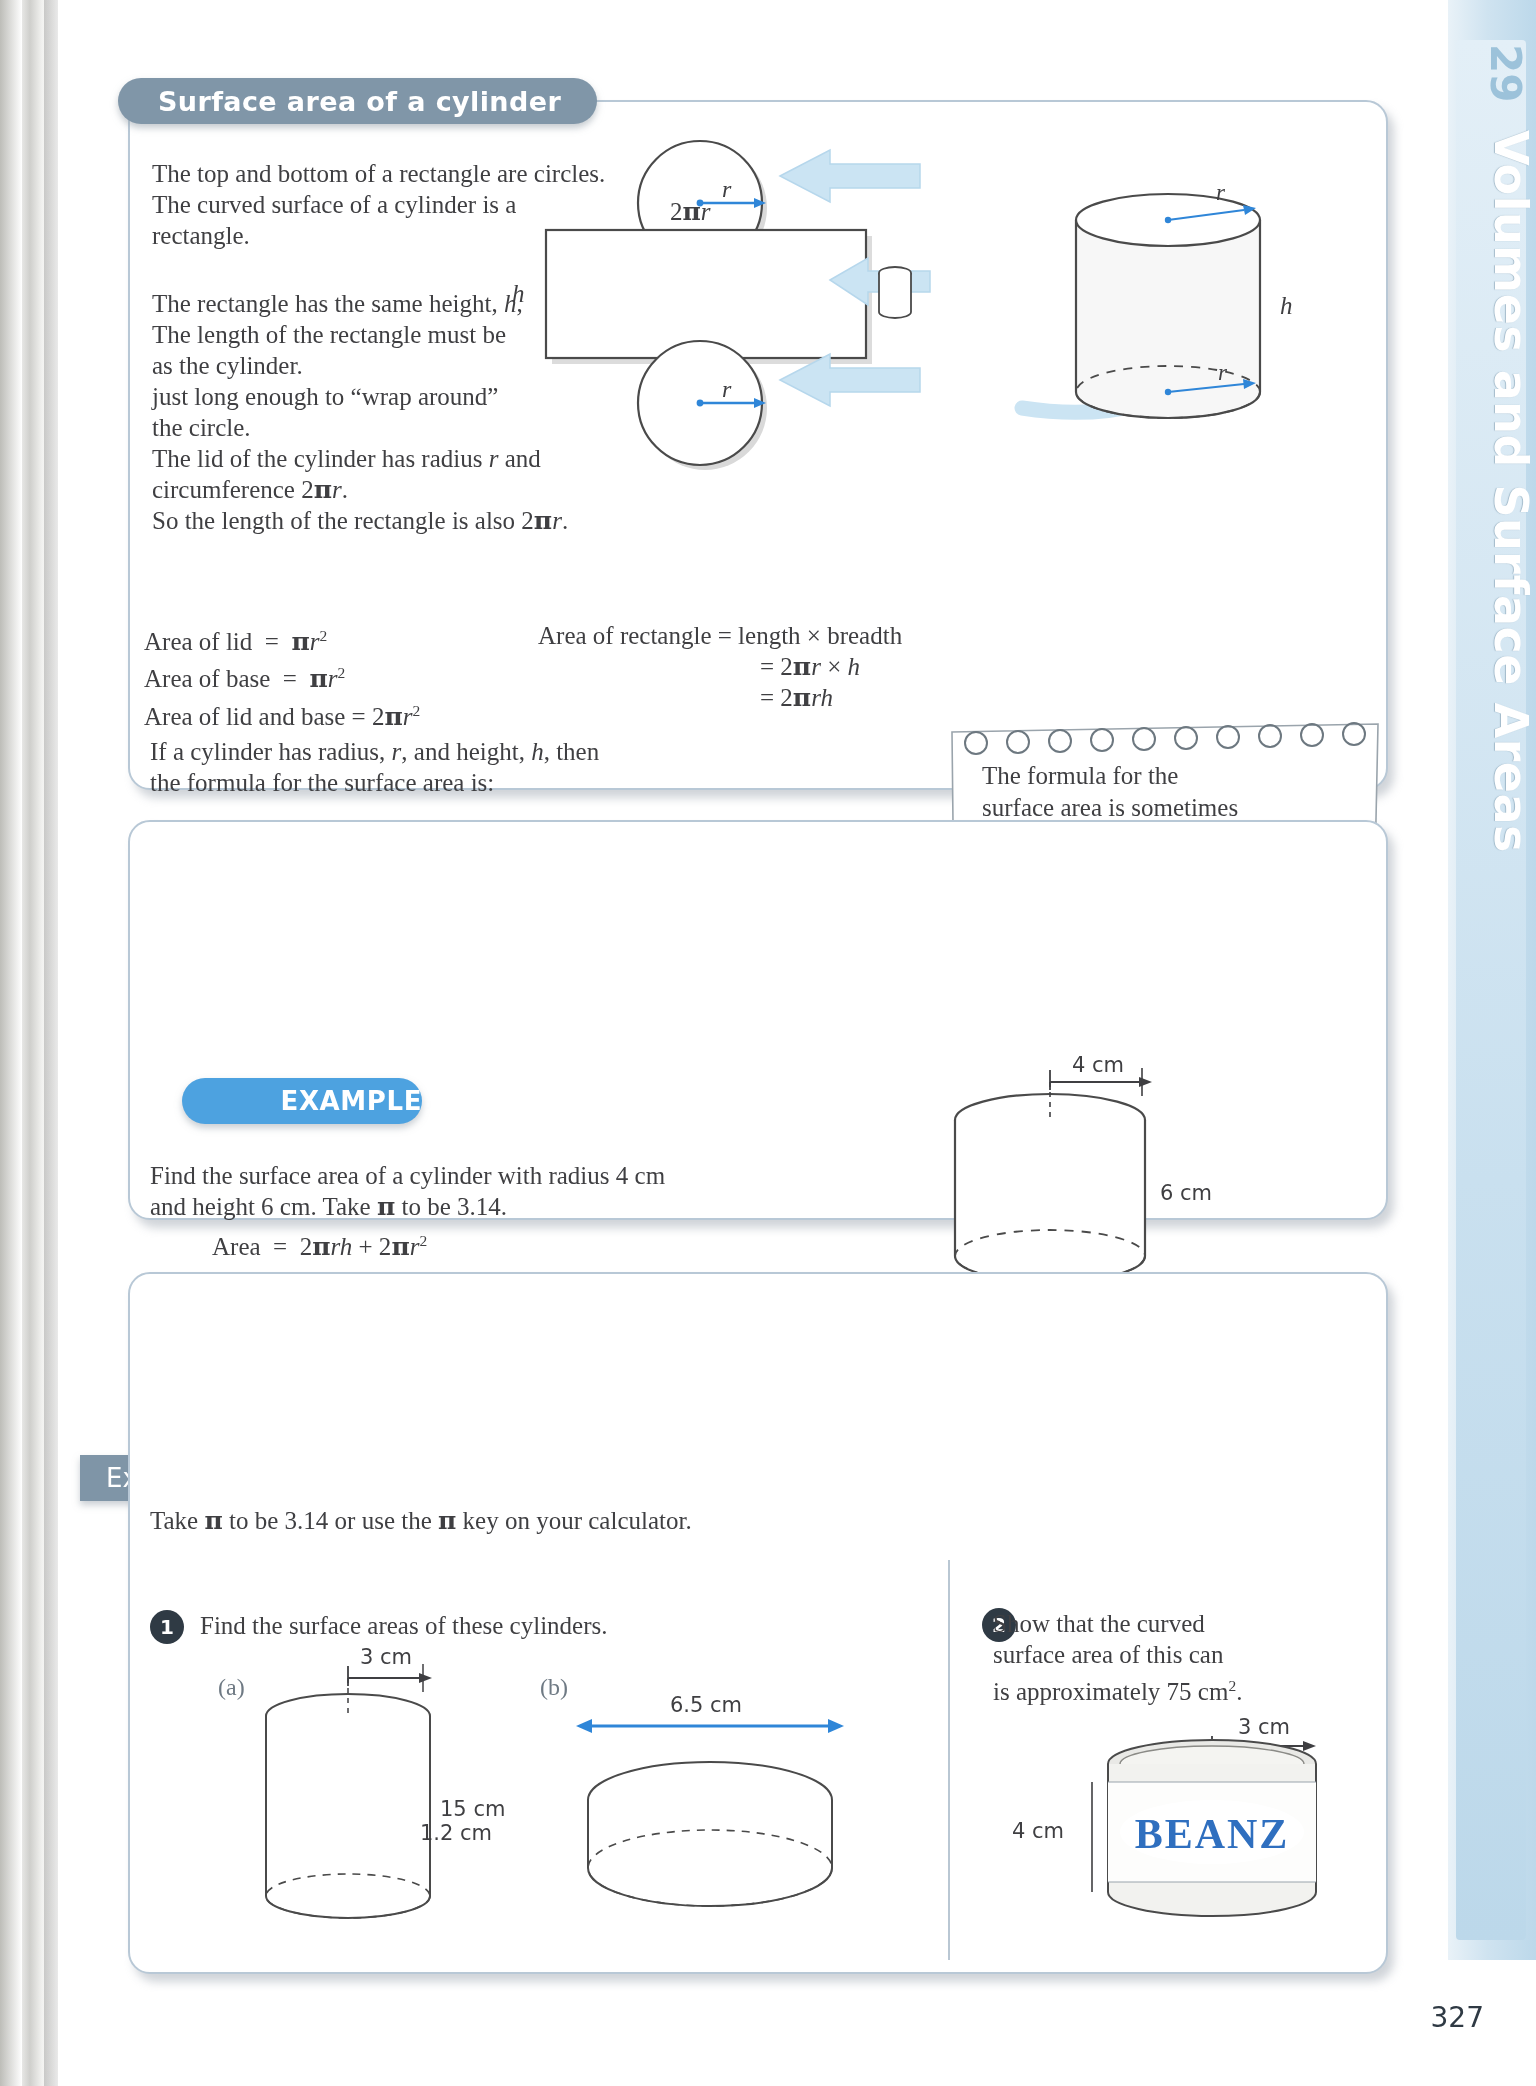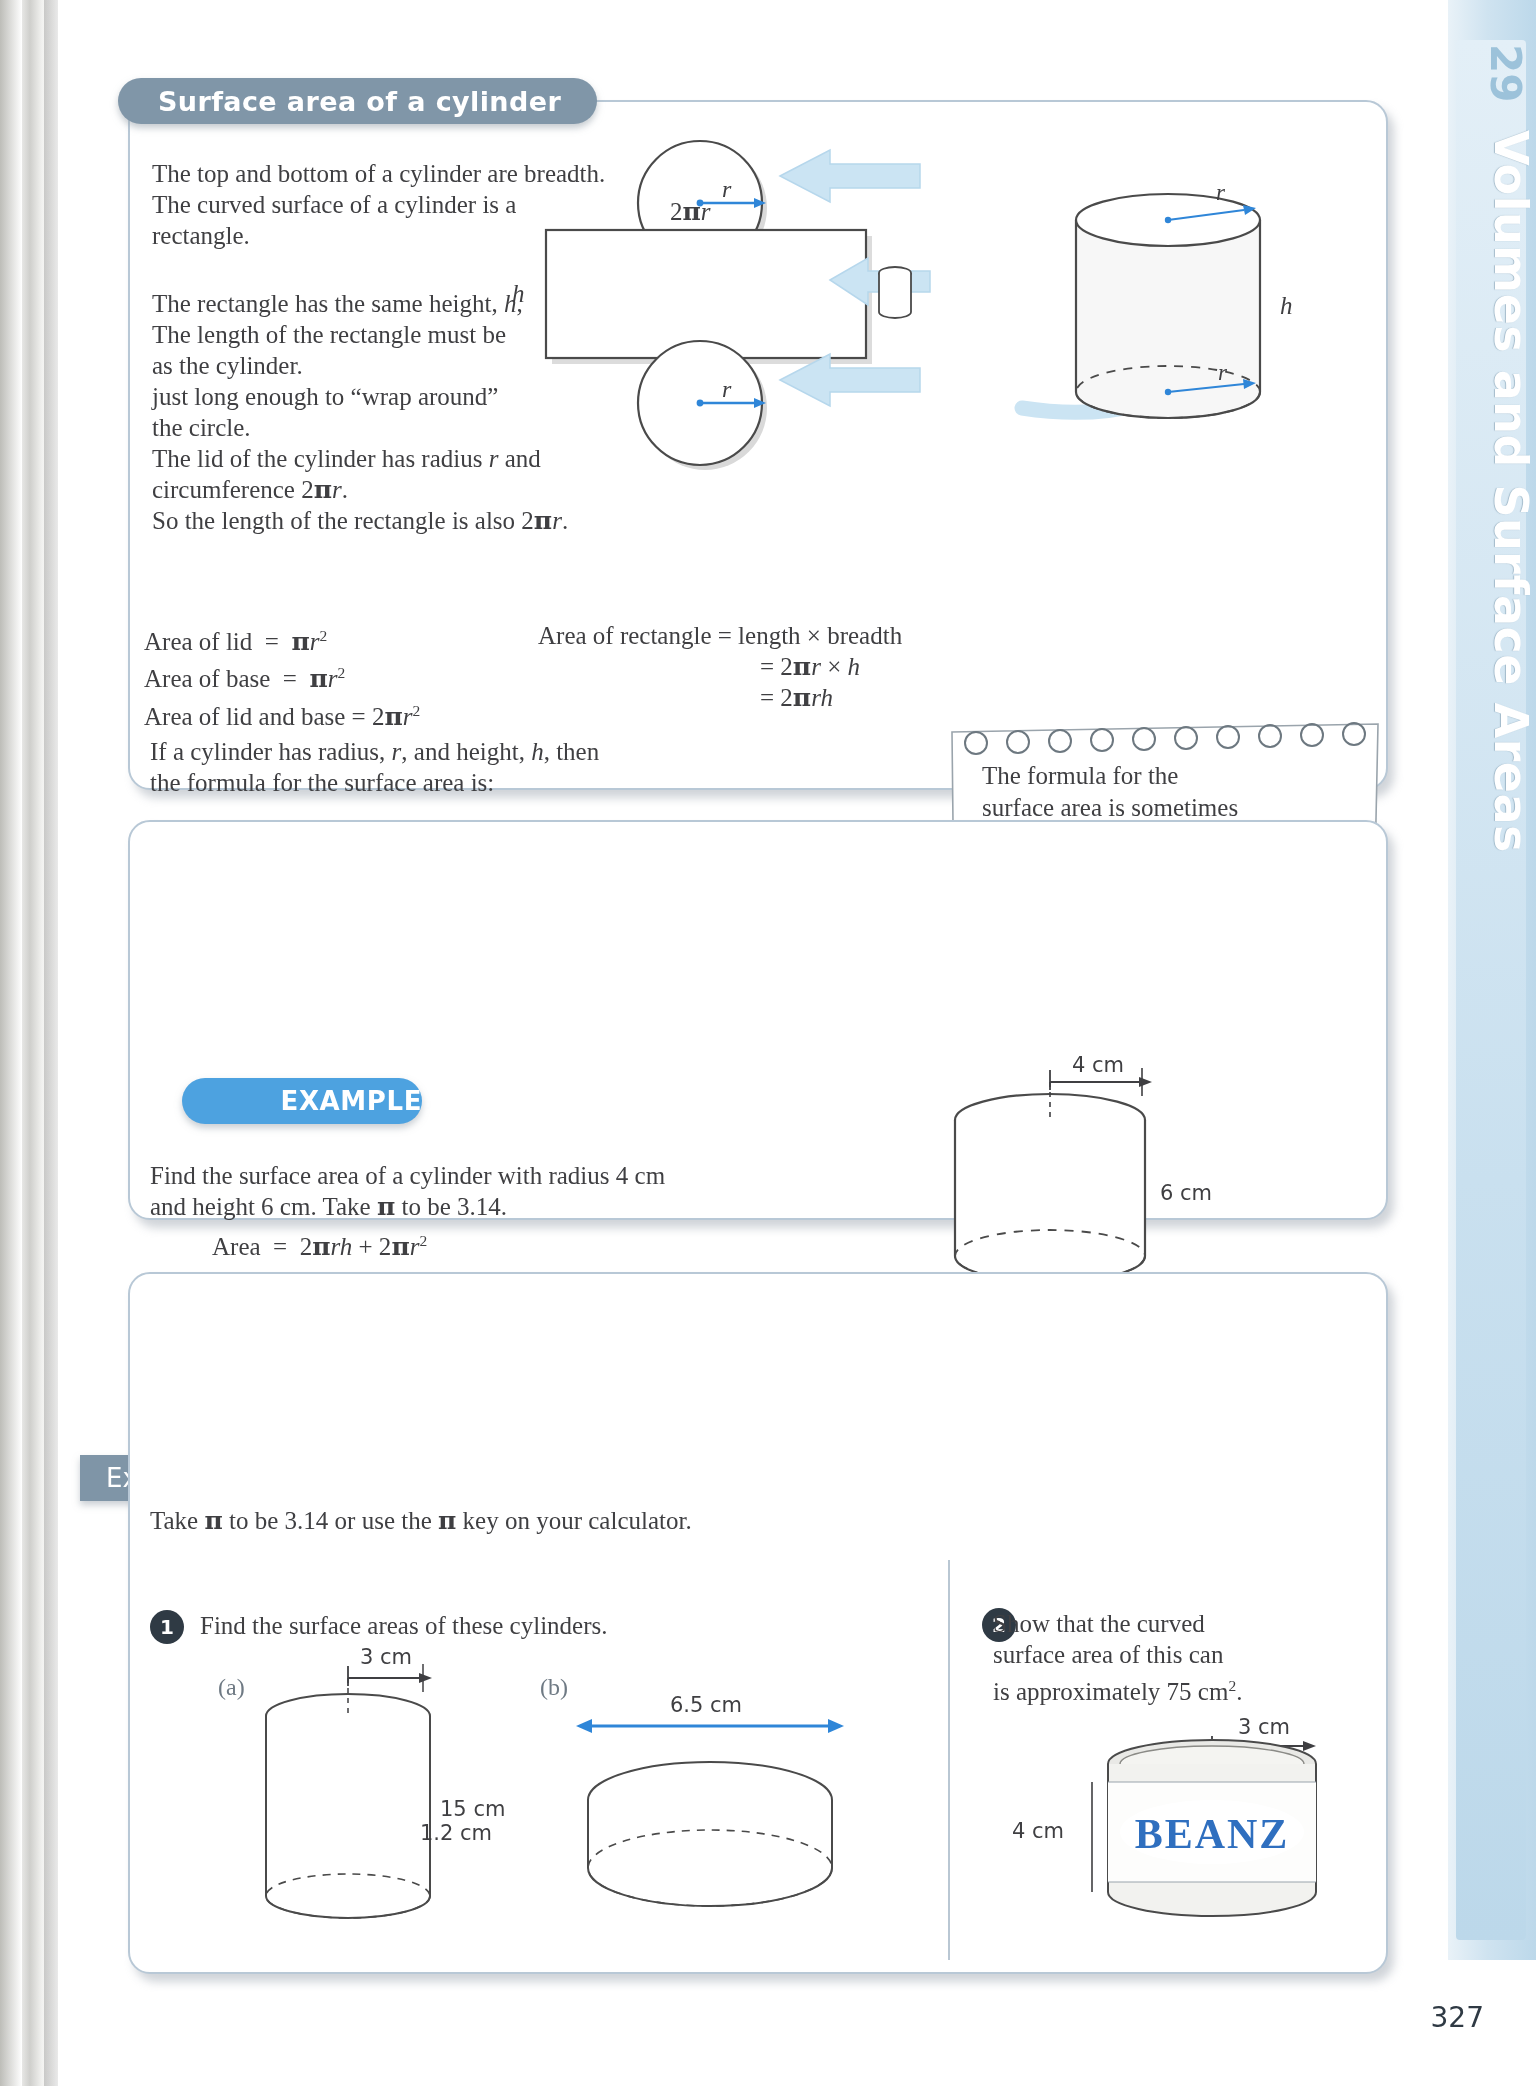--- a/index.html
+++ b/index.html
@@ -151,21 +151,21 @@
     <div class="side-title">Volumes and Surface Areas</div>
   </div>
 
   <div class="panel" id="panel-theory"></div>
 
   <div class="header-pill">
     <span>Surface area of a cylinder</span>
   </div>
 
   <div class="txt serif" style="left:152px; top:158px; width:460px;">
-    <div>The top and bottom of a cylinder are breadth.</div>
+    <div>The top and bottom of a rectangle are circles.</div>
     <div>The curved surface of a cylinder is a rectangle.</div>
   </div>
 
   <div class="txt serif" style="left:152px; top:288px; width:470px;">
     <div>The rectangle has the same height, <i class="v">h</i>,</div>
     <div>The length of the rectangle must be</div>
     <div>as the cylinder.</div>
     <div>just long enough to “wrap around”</div>
     <div>the circle.</div>
     <div>The lid of the cylinder has radius <i class="v">r</i> and</div>

